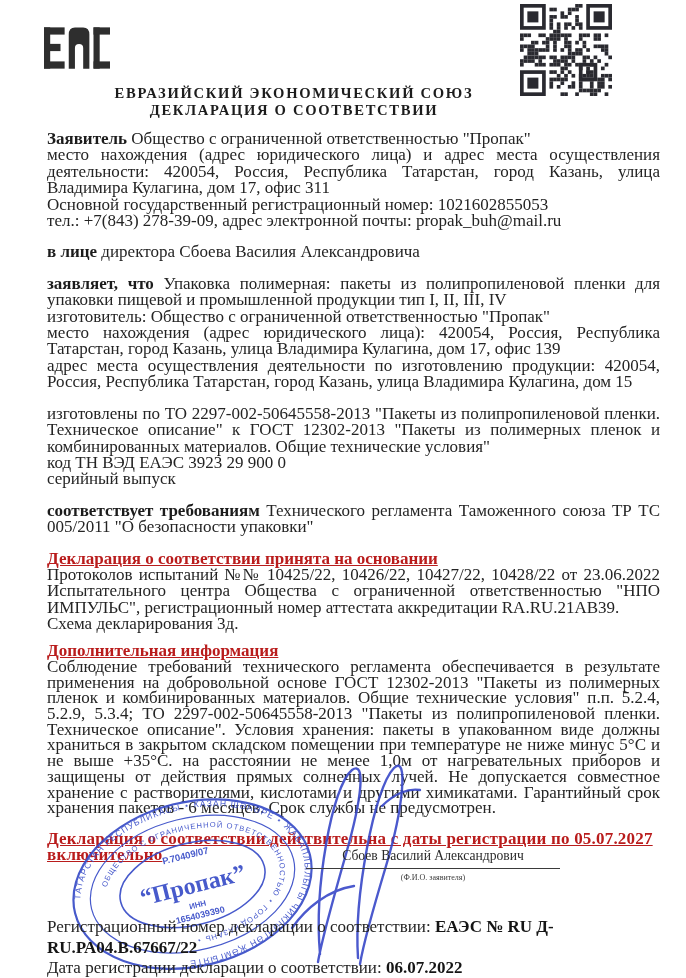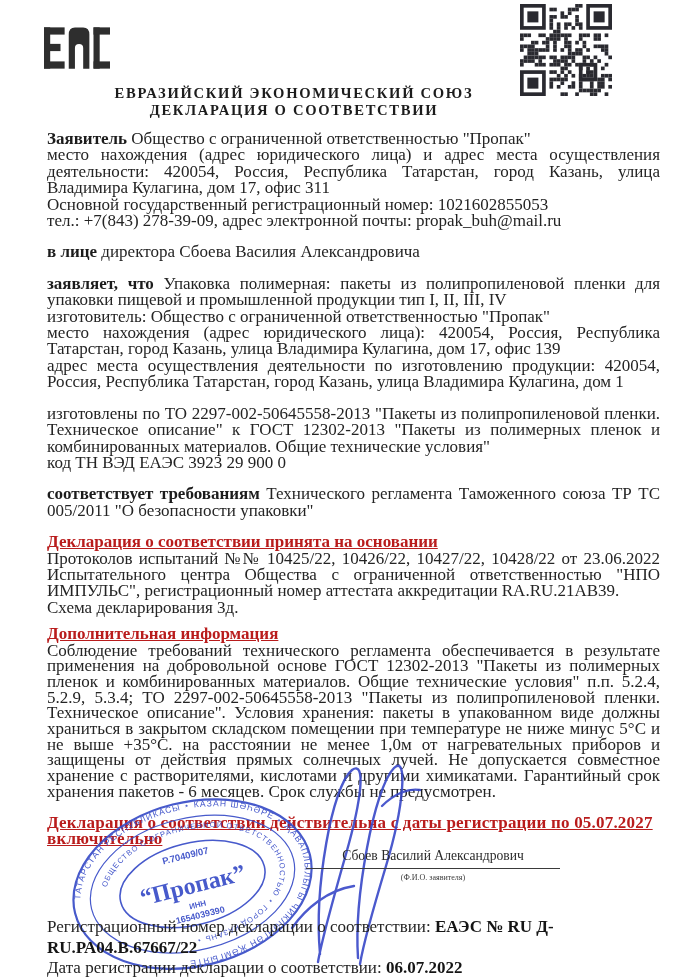--- a/index.html
+++ b/index.html
@@ -281,25 +281,26 @@
         <div class="row">Основной государственный регистрационный номер: 1021602855053</div>
         <div class="row">тел.: +7(843) 278-39-09, адрес электронной почты: propak_buh@mail.ru</div>
       </section>
       <section class="sec">
         <div class="row"><b>в лице </b>директора Сбоева Василия Александровича</div>
       </section>
       <section class="sec">
         <div class="row"><b>заявляет, что </b>Упаковка полимерная: пакеты из полипропиленовой пленки для упаковки пищевой и промышленной продукции тип I, II, III, IV</div>
         <div class="row">изготовитель: Общество с ограниченной ответственностью "Пропак"</div>
         <div class="row">место нахождения (адрес юридического лица): 420054, Россия, Республика Татарстан, город Казань, улица Владимира Кулагина, дом 17, офис 139</div>
-        <div class="row">адрес места осуществления деятельности по изготовлению продукции: 420054, Россия, Республика Татарстан, город Казань, улица Владимира Кулагина, дом 1</div>
+        <div class="row">адрес места осуществления деятельности по изготовлению продукции: 420054, Россия, Республика Татарстан, город Казань, улица Владимира Кулагина, дом 15</div>
       </section>
       <section class="sec">
         <div class="row">изготовлены по ТО 2297-002-50645558-2013 "Пакеты из полипропиленовой пленки. Техническое описание" к ГОСТ 12302-2013 "Пакеты из полимерных пленок и комбинированных материалов. Общие технические условия"</div>
         <div class="row">код ТН ВЭД ЕАЭС 3923 29 900 0</div>
+        <div class="row">серийный выпуск</div>
       </section>
       <section class="sec">
         <div class="row"><b>соответствует требованиям </b>Технического регламента Таможенного союза ТР ТС 005/2011 "О безопасности упаковки"</div>
       </section>
       <section class="sec sec-tight">
         <div class="sec-heading">Декларация о соответствии принята на основании</div>
         <div class="row">Протоколов испытаний №№ 10425/22, 10426/22, 10427/22, 10428/22 от 23.06.2022 Испытательного центра Общества с ограниченной ответственностью "НПО ИМПУЛЬС", регистрационный номер аттестата аккредитации RA.RU.21АВ39.</div>
         <div class="row">Схема декларирования 3д.</div>
       </section>
       <section class="sec sec-addinfo">

